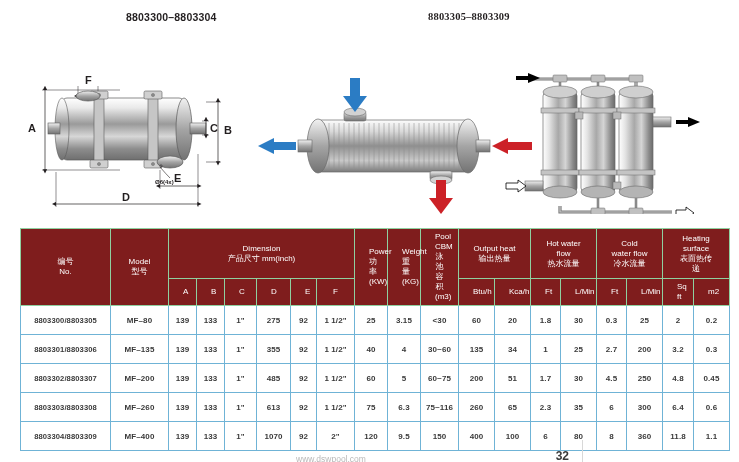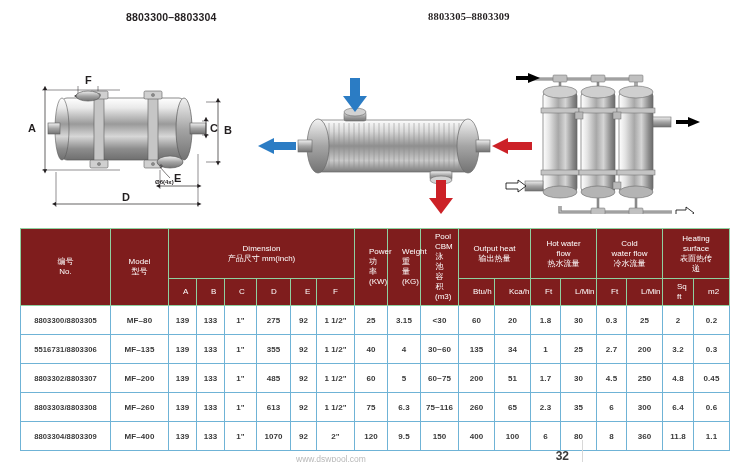--- a/index.html
+++ b/index.html
@@ -434,21 +434,21 @@
       <td>60</td>
       <td>20</td>
       <td>1.8</td>
       <td>30</td>
       <td>0.3</td>
       <td>25</td>
       <td>2</td>
       <td>0.2</td>
     </tr>
     <tr>
-      <td class="nocell">5516731/8803306</td>
+      <td class="nocell">8803301/8803306</td>
       <td>MF–135</td>
       <td>139</td>
       <td>133</td>
       <td>1"</td>
       <td>355</td>
       <td>92</td>
       <td>1 1/2"</td>
       <td>40</td>
       <td>4</td>
       <td>30~60</td>

